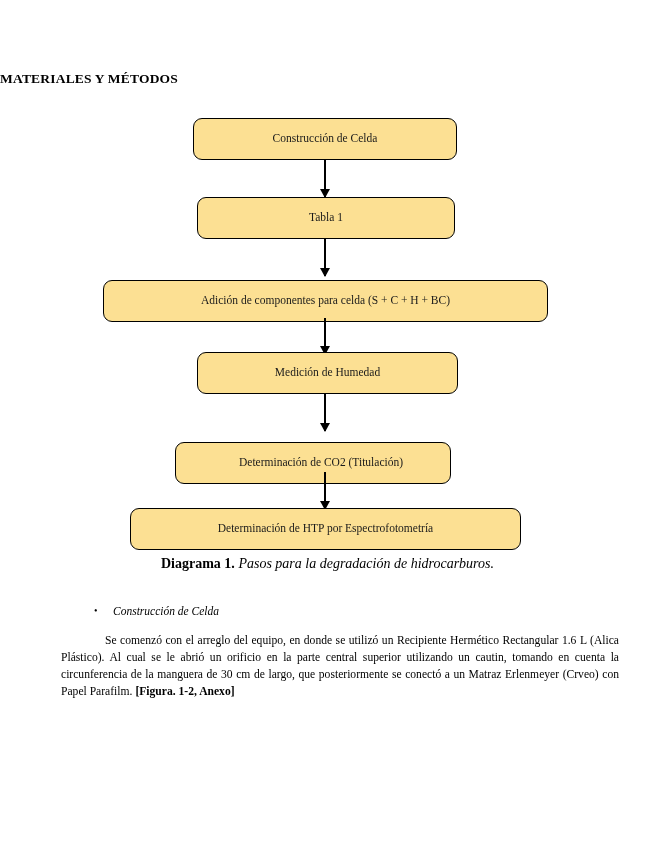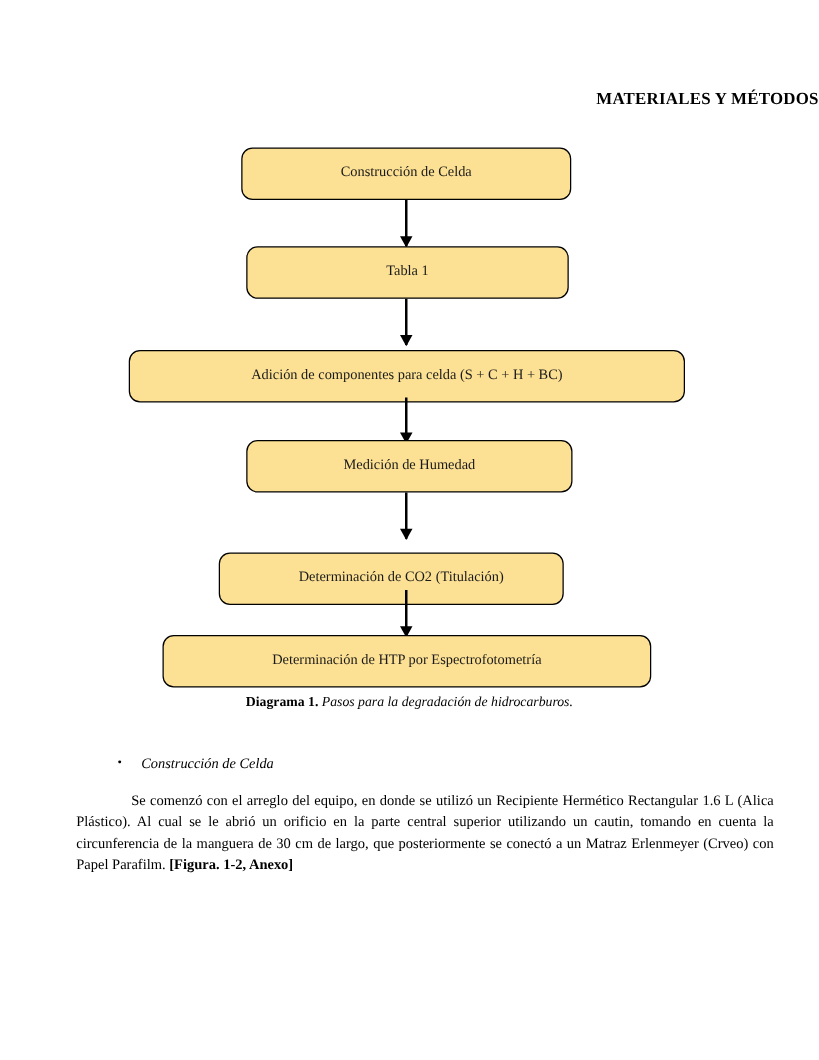--- a/index.html
+++ b/index.html
@@ -20,25 +20,24 @@
     position: absolute;
     inset: 0;
   }
 
   
   .doc-title {
     position: absolute;
     left: 0;
     right: 0;
     top: 71px;
-    text-align: right;
+    text-align: left;
     font-size: 13.5px;
     font-weight: bold;
     letter-spacing: 0.2px;
-    padding-left: 20px;
   }
 
   
   .flow {
     position: absolute;
     left: 0;
     top: 0;
     width: 655px;
     height: 560px;
   }
@@ -76,21 +75,21 @@
     border-top: 9px solid #000000;
   }
 
   
   .caption {
     position: absolute;
     left: 0;
     right: 0;
     top: 556px;
     text-align: center;
-    font-size: 11px;
+    font-size: 14px;
   }
   .caption .cap-label {
     font-weight: bold;
   }
   .caption .cap-text {
     font-style: italic;
   }
 
   
   .bullet-row {

